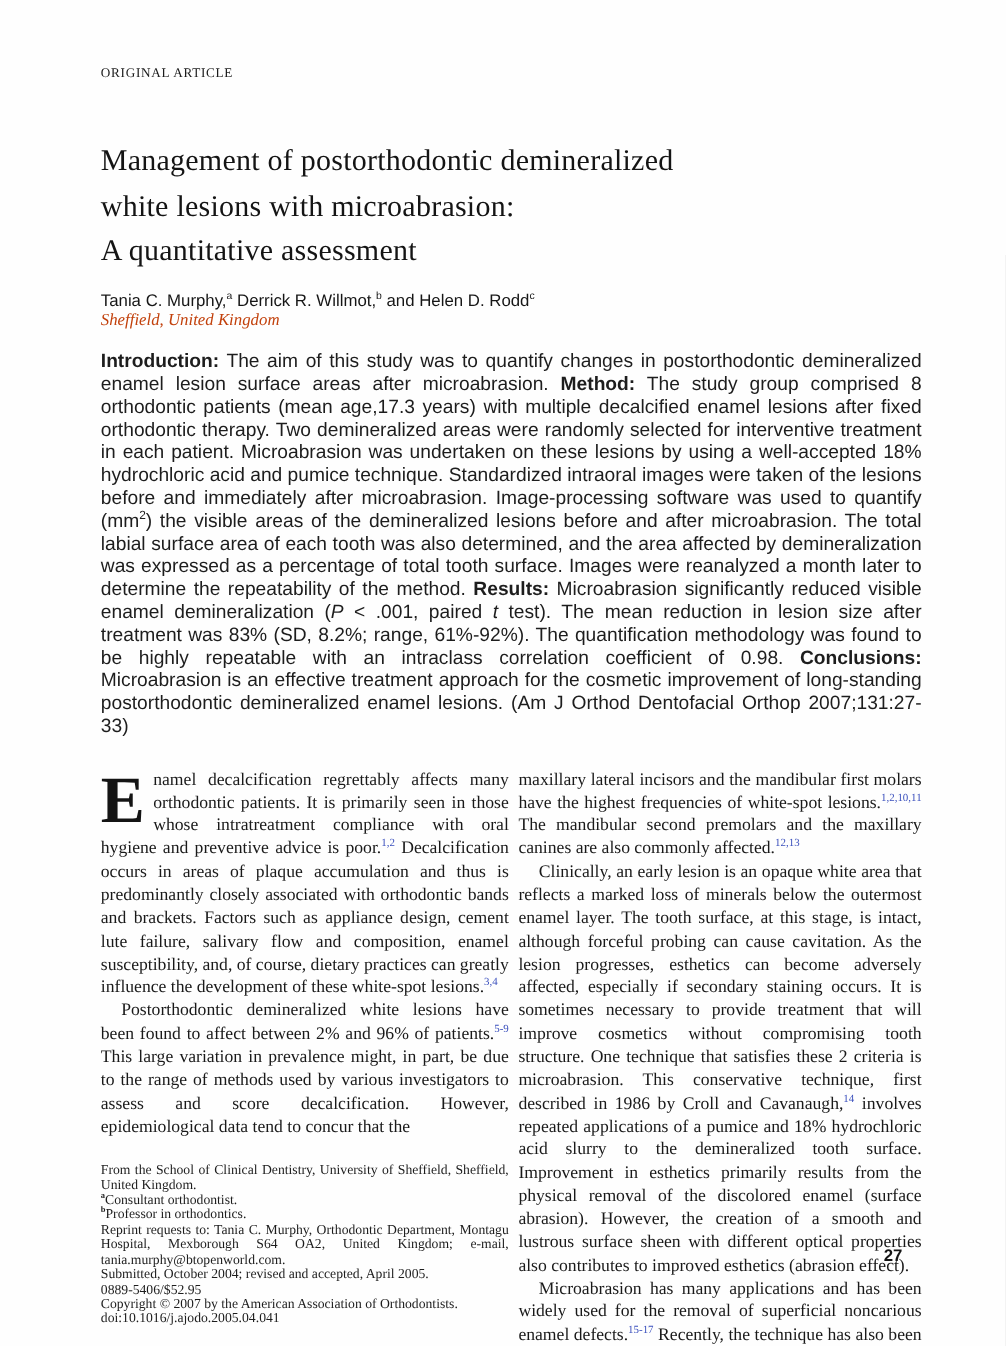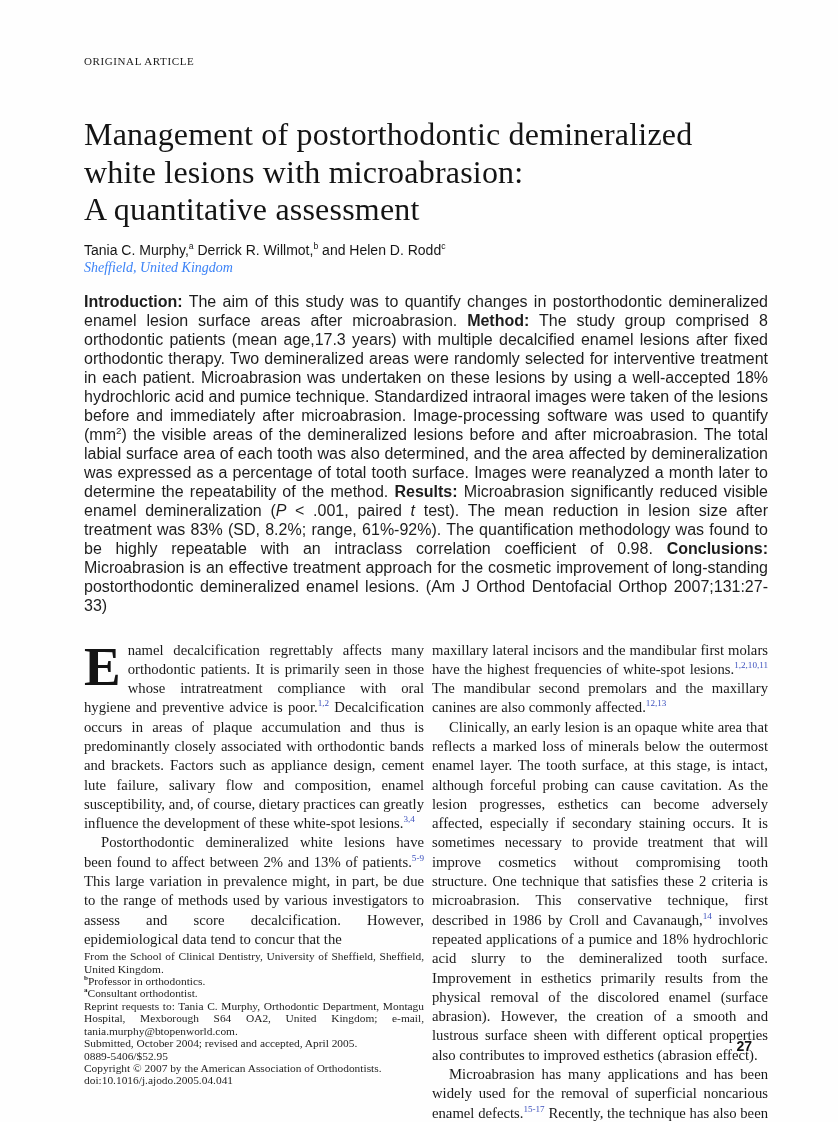--- a/index.html
+++ b/index.html
@@ -21,39 +21,39 @@
     width: 684px;
   }
   .kicker {
     font-family: "Liberation Serif", serif;
     font-size: 11px;
     letter-spacing: 0.6px;
     color: #1b1b1b;
   }
   .article-title {
     margin-top: 49px;
-    font-size: 32px;
+    font-size: 25px;
     line-height: 37.5px;
     font-weight: 400;
     color: #141414;
     white-space: pre-line;
     letter-spacing: 0.2px;
   }
   .authors {
     margin-top: 13px;
     font-family: "Liberation Sans", "DejaVu Sans", sans-serif;
     font-weight: 400;
     font-size: 14px;
     color: #161616;
   }
   .affiliation {
     margin-top: 2px;
     font-style: italic;
     font-size: 14px;
-    color: #3b82f6;
+    color: #c2410c;
   }
   .abstract {
     margin-top: 16px;
     font-family: "Liberation Sans", "DejaVu Sans", sans-serif;
     font-size: 16px;
     line-height: 19px;
     text-align: justify;
     color: #1d1d1d;
   }
   .columns {
@@ -80,21 +80,21 @@
   }
   sup {
     font-size: 0.62em;
     line-height: 0;
     vertical-align: super;
   }
   .ref { color: var(--ref-color, #3b50bd); }
   .b { font-weight: 700; }
   .i { font-style: italic; }
   .footnotes {
-    margin-top: 1px;
+    margin-top: 20px;
     font-size: 11.4px;
     line-height: 12.4px;
     text-align: justify;
     color: #1d1d1d;
   }
   .footnotes .fn-line { margin: 0; }
   .page-number {
     position: absolute;
     right: 86px;
     top: 1038px;
@@ -119,26 +119,26 @@
     <div class="authors"><span>Tania C. Murphy,</span><sup>a</sup><span> Derrick R. Willmot,</span><sup>b</sup><span> and Helen D. Rodd</span><sup>c</sup></div>
 
     <div class="affiliation">Sheffield, United Kingdom</div>
 
     <div class="abstract"><span class="b">Introduction:</span><span> The aim of this study was to quantify changes in postorthodontic demineralized enamel lesion surface areas after microabrasion. </span><span class="b">Method:</span><span> The study group comprised 8 orthodontic patients (mean age,17.3 years) with multiple decalcified enamel lesions after fixed orthodontic therapy. Two demineralized areas were randomly selected for interventive treatment in each patient. Microabrasion was undertaken on these lesions by using a well-accepted 18% hydrochloric acid and pumice technique. Standardized intraoral images were taken of the lesions before and immediately after microabrasion. Image-processing software was used to quantify (mm</span><sup>2</sup><span>) the visible areas of the demineralized lesions before and after microabrasion. The total labial surface area of each tooth was also determined, and the area affected by demineralization was expressed as a percentage of total tooth surface. Images were reanalyzed a month later to determine the repeatability of the method. </span><span class="b">Results:</span><span> Microabrasion significantly reduced visible enamel demineralization (</span><span class="i">P</span><span> &lt; .001, paired </span><span class="i">t</span><span> test). The mean reduction in lesion size after treatment was 83% (SD, 8.2%; range, 61%-92%). The quantification methodology was found to be highly repeatable with an intraclass correlation coefficient of 0.98. </span><span class="b">Conclusions:</span><span> Microabrasion is an effective treatment approach for the cosmetic improvement of long-standing postorthodontic demineralized enamel lesions. (Am J Orthod Dentofacial Orthop 2007;131:27-33)</span></div>
 
     <div class="columns body-text">
 
       <div class="col-left">
         <p><span class="dropcap">E</span><span><span>namel decalcification regrettably affects many orthodontic patients. It is primarily seen in those whose intratreatment compliance with oral hygiene and preventive advice is poor.</span><sup class="ref">1,2</sup><span> Decalcification occurs in areas of plaque accumulation and thus is predominantly closely associated with orthodontic bands and brackets. Factors such as appliance design, cement lute failure, salivary flow and composition, enamel susceptibility, and, of course, dietary practices can greatly influence the development of these white-spot lesions.</span><sup class="ref">3,4</sup></span></p>
-        <p class="indent"><span>Postorthodontic demineralized white lesions have been found to affect between 2% and 13% of patients.</span><sup class="ref">5-9</sup><span> This large variation in prevalence might, in part, be due to the range of methods used by various investigators to assess and score decalcification. However, epidemiological data tend to concur that the</span></p>
+        <p class="indent"><span>Postorthodontic demineralized white lesions have been found to affect between 2% and 96% of patients.</span><sup class="ref">5-9</sup><span> This large variation in prevalence might, in part, be due to the range of methods used by various investigators to assess and score decalcification. However, epidemiological data tend to concur that the</span></p>
 
         <div class="footnotes">
           <div class="fn-line"><span>From the School of Clinical Dentistry, University of Sheffield, Sheffield, United Kingdom.</span></div>
+          <div class="fn-line"><sup class="b">a</sup><span>Consultant orthodontist.</span></div>
           <div class="fn-line"><sup class="b">b</sup><span>Professor in orthodontics.</span></div>
-          <div class="fn-line"><sup class="b">a</sup><span>Consultant orthodontist.</span></div>
           <div class="fn-line"><span>Reprint requests to: Tania C. Murphy, Orthodontic Department, Montagu Hospital, Mexborough S64 OA2, United Kingdom; e-mail, tania.murphy@btopenworld.com.</span></div>
           <div class="fn-line"><span>Submitted, October 2004; revised and accepted, April 2005.</span></div>
           <div class="fn-line"><span>0889-5406/$52.95</span></div>
           <div class="fn-line"><span>Copyright © 2007 by the American Association of Orthodontists.</span></div>
           <div class="fn-line"><span>doi:10.1016/j.ajodo.2005.04.041</span></div>
         </div>
       </div>
 
       <div class="col-right">
         <p><span>maxillary lateral incisors and the mandibular first molars have the highest frequencies of white-spot lesions.</span><sup class="ref">1,2,10,11</sup><span> The mandibular second premolars and the maxillary canines are also commonly affected.</span><sup class="ref">12,13</sup></p>

